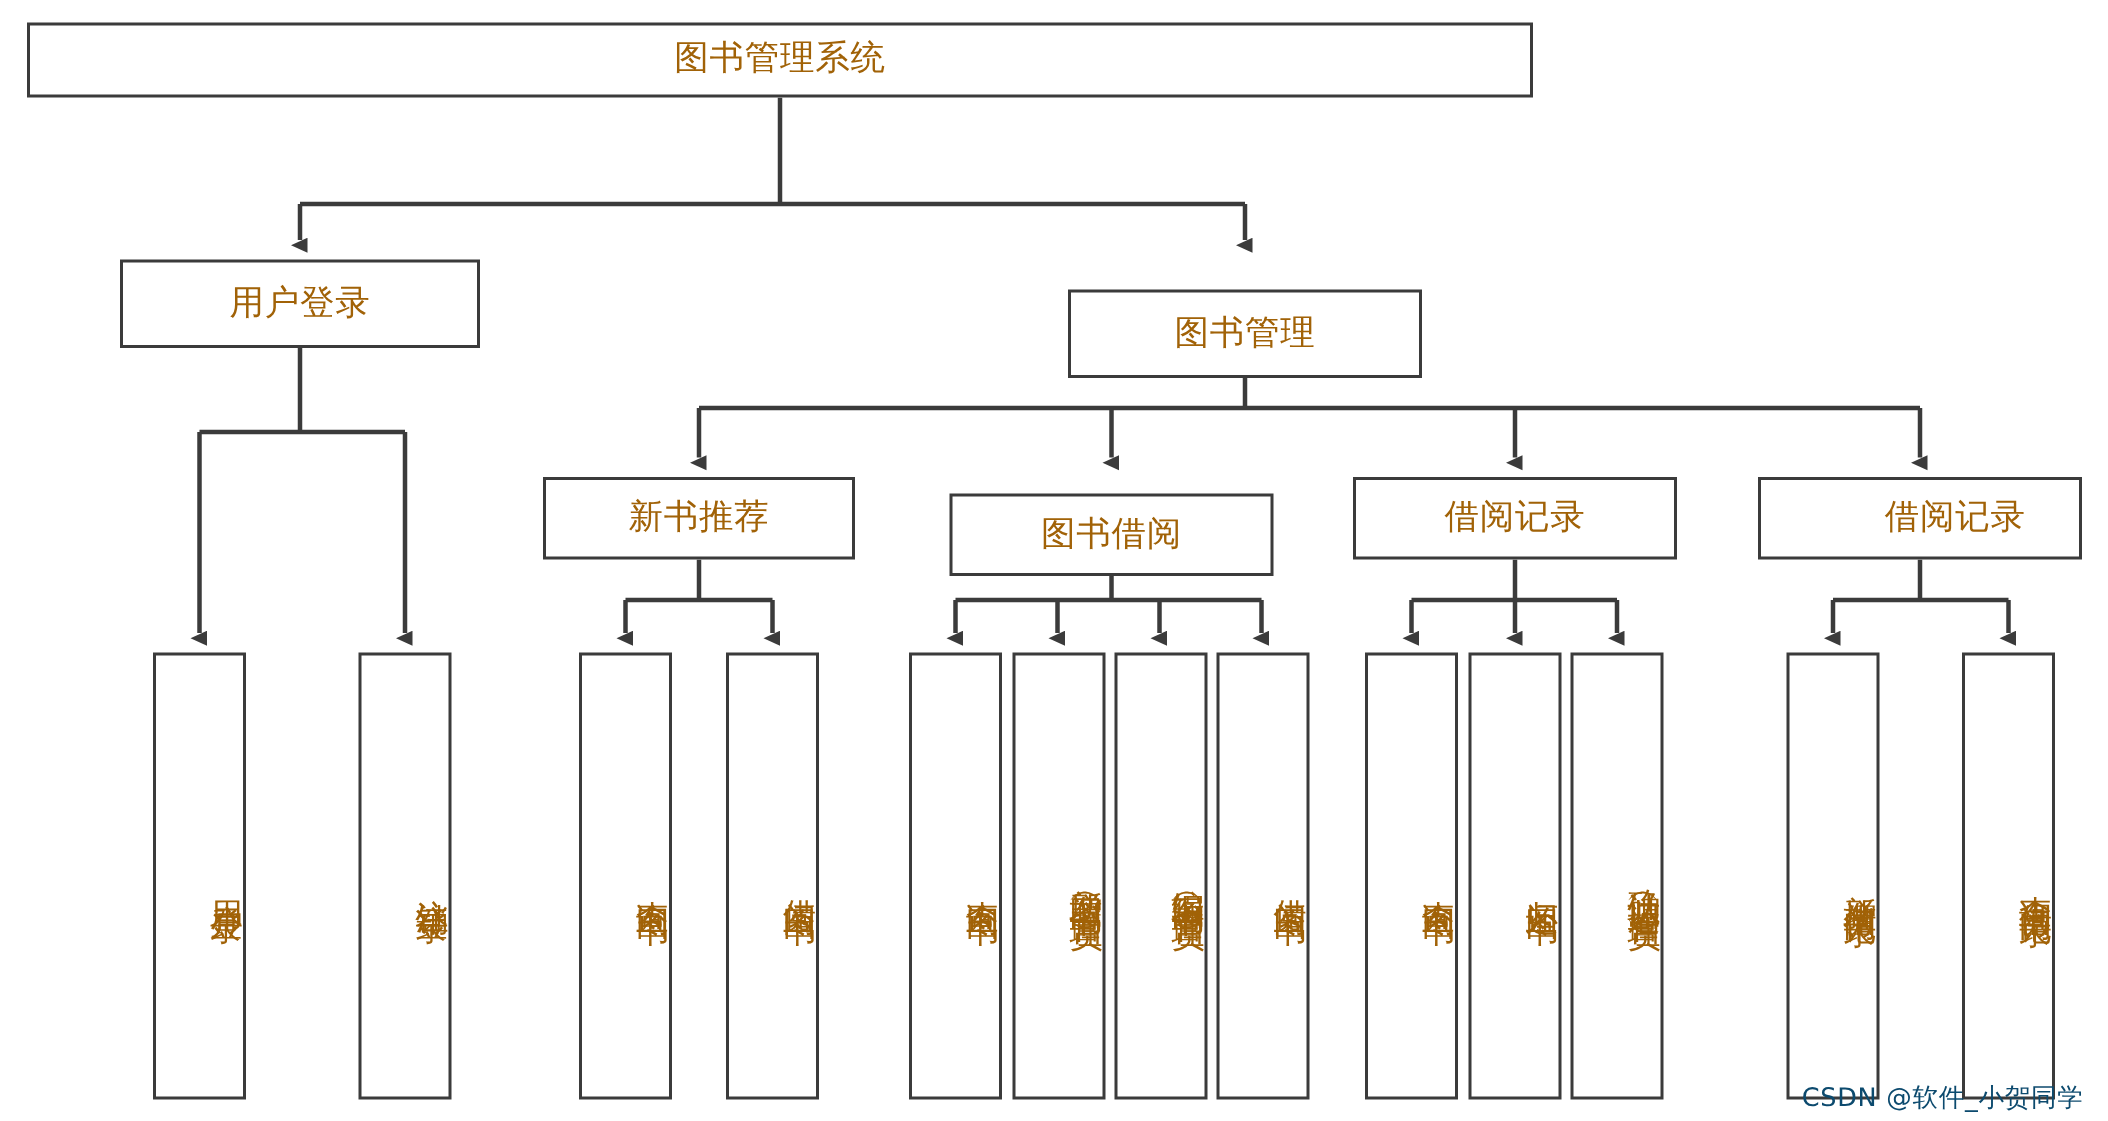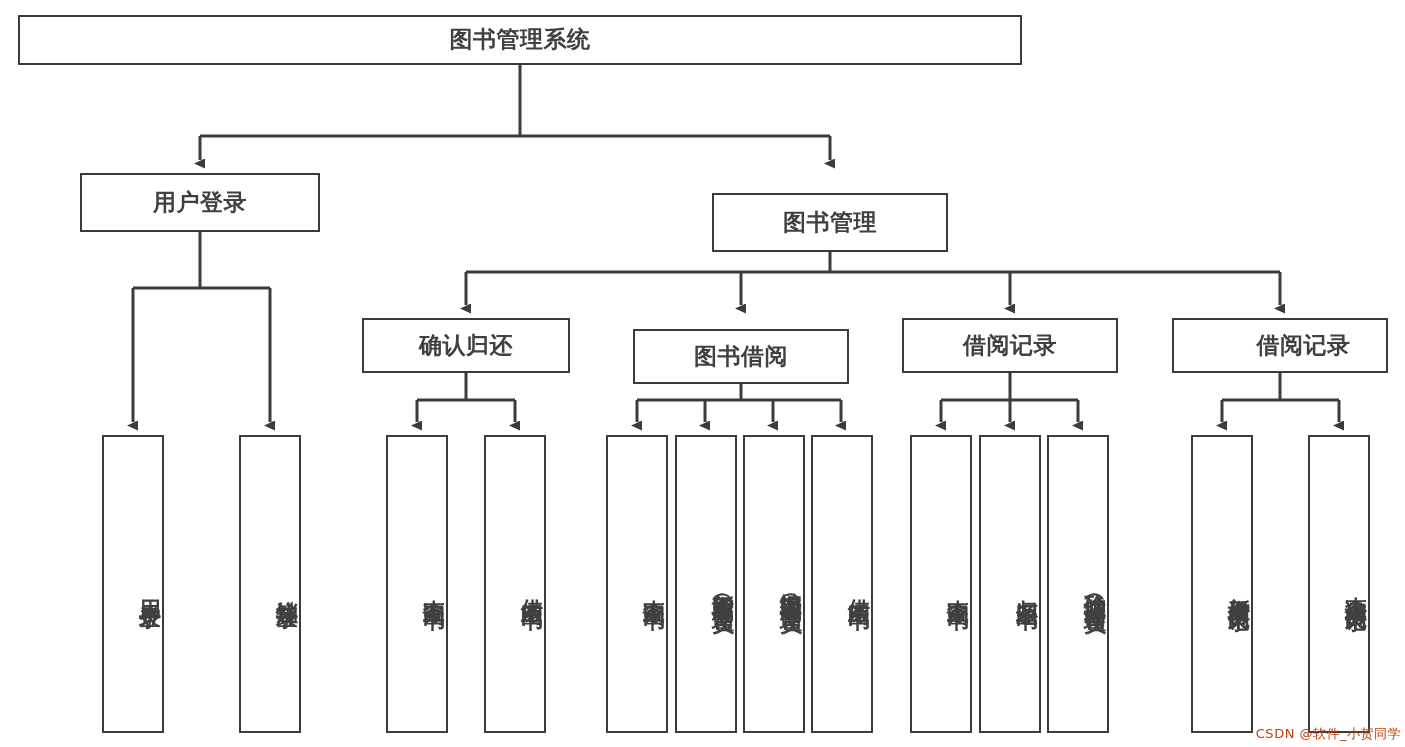--- a/index.html
+++ b/index.html
@@ -26,24 +26,23 @@
     height: 747px;
   }
   .node {
     position: absolute;
     box-sizing: border-box;
     background: #ffffff;
     border: 2.5px solid #3b3b3b;
     display: flex;
     align-items: center;
     justify-content: center;
-    color: #404040;
+    color: #a16207;
     line-height: 1.12;
     text-align: center;
-    font-weight: bold;
   }
   .node-h {
     font-size: 23px;
     letter-spacing: 0.5px;
   }
   .node-root {
     font-size: 23px;
     letter-spacing: 0.5px;
   }
   .node-v {
@@ -56,24 +55,24 @@
     justify-content: center;
     white-space: nowrap;
   }
   .node-v > span {
     writing-mode: vertical-rl;
     text-orientation: upright;
     display: block;
   }
   #watermark {
     position: absolute;
-    right: 4px;
+    right: 16px;
     bottom: 4px;
-    font-size: 13px;
-    color: #c2410c;
+    font-size: 17px;
+    color: #0c4a6e;
     letter-spacing: 0.5px;
     white-space: nowrap;
     pointer-events: none;
   }
 </style>
 </head>
 <body>
 
 <div id="canvas">
 
@@ -134,21 +133,21 @@
   </div>
 
   <div class="node node-h" style="left:80px; top:173px; width:240px; height:59px;">
     <span>用户登录</span>
   </div>
   <div class="node node-h" style="left:712px; top:173px; width:236px; height:59px;margin-top:20px;">
     <span>图书管理</span>
   </div>
 
   <div class="node node-h" style="left:362px; top:318px; width:208px; height:55px;">
-    <span>确认归还</span>
+    <span>新书推荐</span>
   </div>
   <div class="node node-h" style="left:633px; top:329px; width:216px; height:55px;">
     <span>图书借阅</span>
   </div>
   <div class="node node-h" style="left:902px; top:318px; width:216px; height:55px;">
     <span>借阅记录</span>
   </div>
   <div class="node node-h" style="left:1172px; top:318px; width:216px; height:55px;padding-left:47px;">
     <span>借阅记录</span>
   </div>

